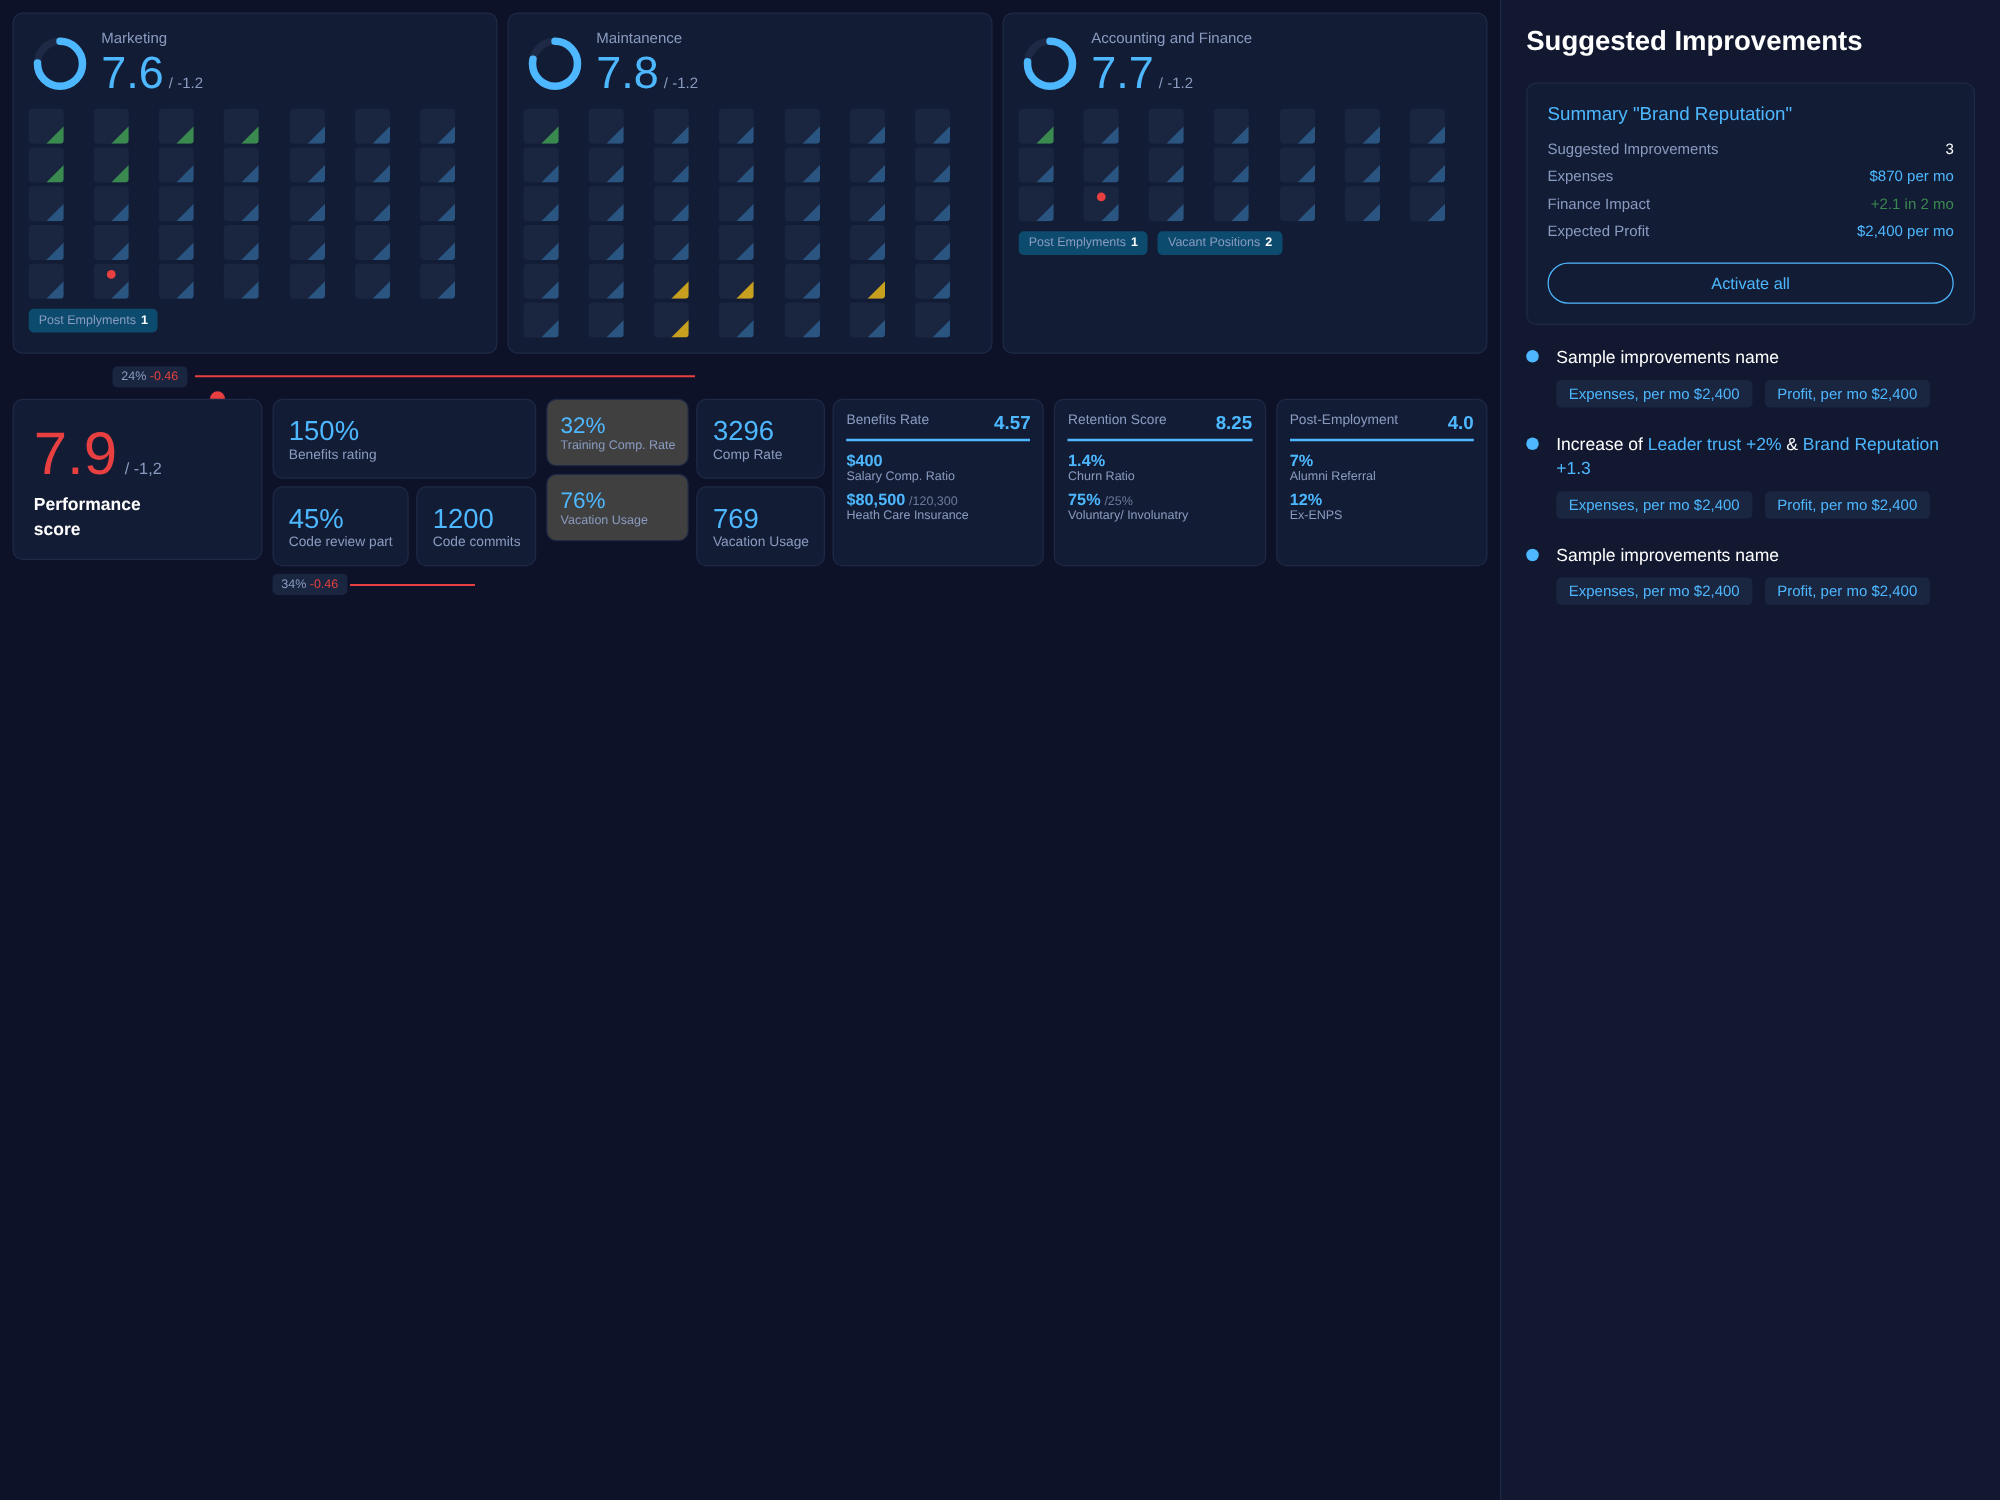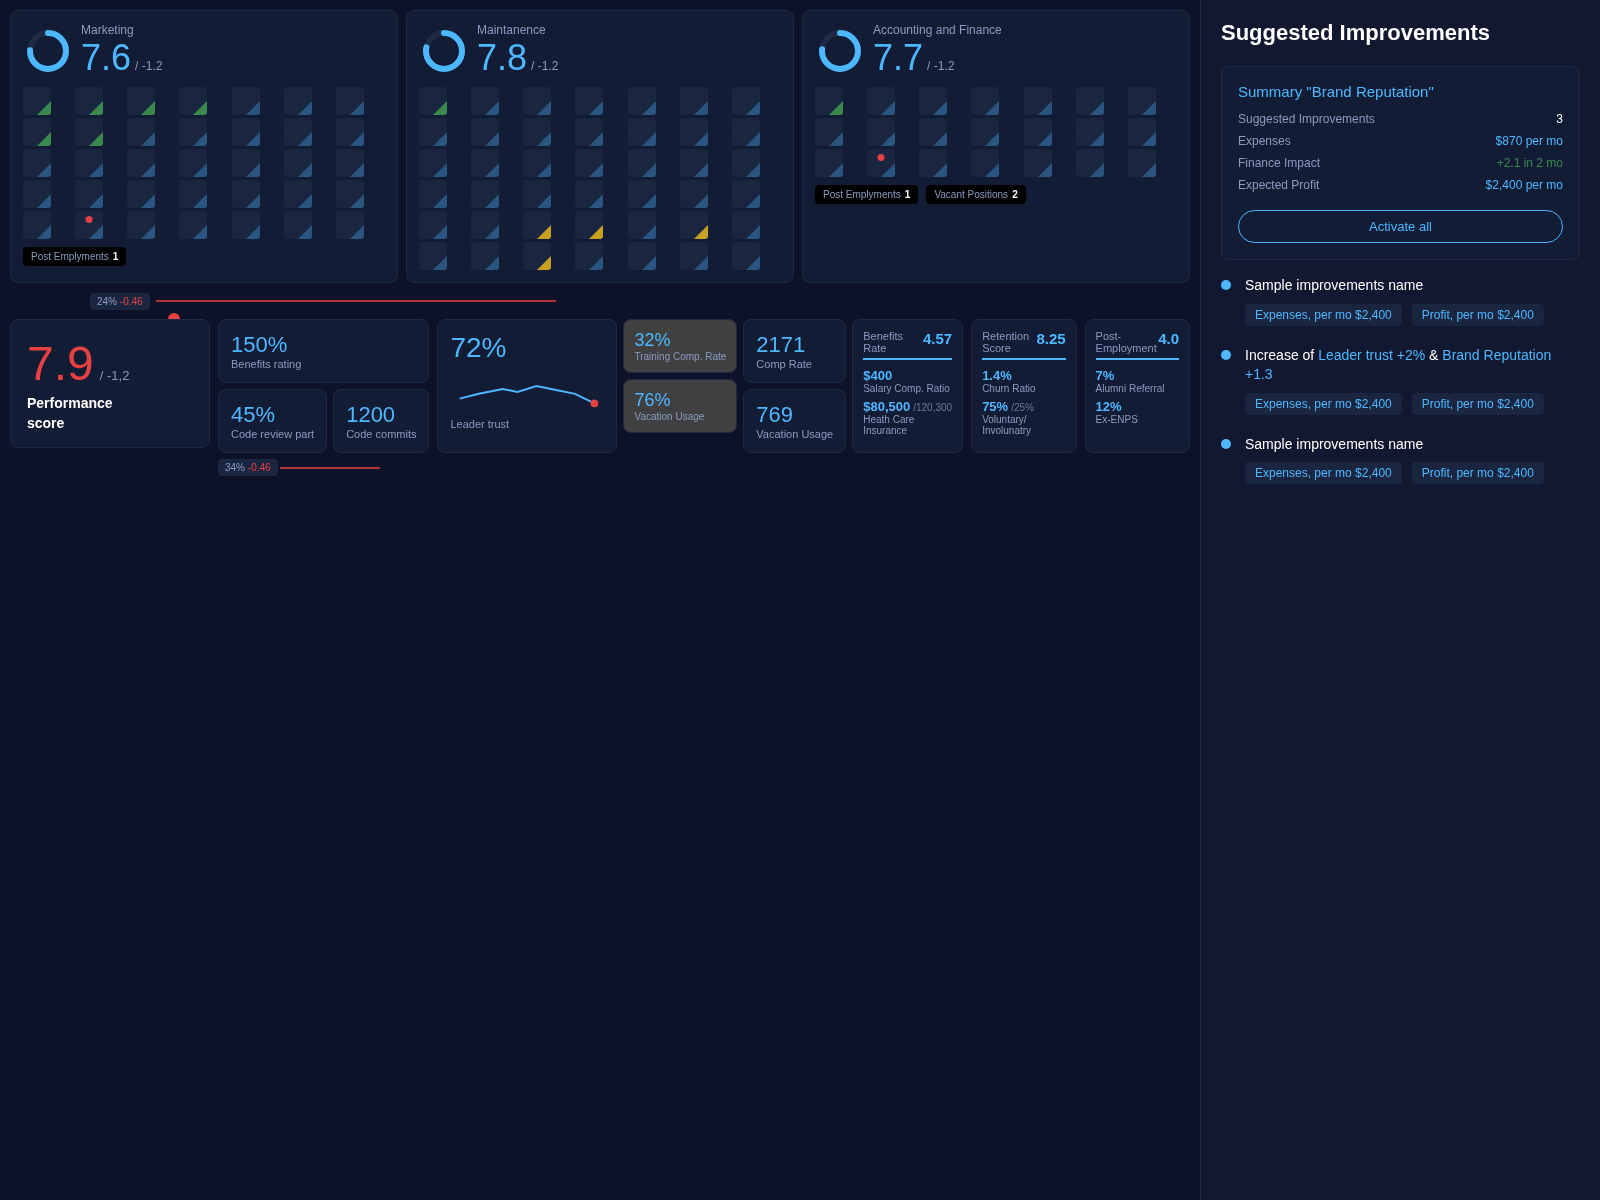--- a/index.html
+++ b/index.html
@@ -121,21 +121,21 @@
     }
 
     
     .dept-footer {
       display: flex;
       gap: 8px;
       margin-top: 8px;
     }
 
     .badge-label {
-      background: #000000;
+      background: #0c4a6e;
       border-radius: 4px;
       padding: 4px 8px;
       font-size: 10px;
       color: #8a9bc0;
       display: flex;
       align-items: flex-end;
       gap: 4px;
     }
 
     .badge-num {
@@ -693,43 +693,35 @@
           <svg width="100" height="14">
             <line x1="0" y1="7" x2="100" y2="7" stroke="#e84040" stroke-width="1.5"></line>
           </svg>
         </div>
       </div>
 
       <div style="flex:1;display:flex;flex-direction:column;gap:6px;margin-top:4px;">
 
         <div style="display:flex;gap:6px;">
 
-          <div class="mini-chart-card">
-            <div class="leader-pct">72%</div>
-            <svg class="line-chart-svg" viewBox="0 0 160 50">
-              <polyline points="10,35 30,30 55,25 70,28 90,22 110,26 130,30 150,40" fill="none" stroke="#4db8ff" stroke-width="2"></polyline>
-              <circle cx="150" cy="40" r="4" fill="#e84040"></circle>
-            </svg>
-            <div class="leader-label">Leader trust</div>
-          </div>
 
           <div style="display:flex;flex-direction:column;gap:6px;">
             <div class="small-stat">
               <div class="small-stat-num">32%</div>
               <div class="small-stat-label">Training Comp. Rate</div>
             </div>
             <div class="small-stat">
               <div class="small-stat-num">76%</div>
               <div class="small-stat-label">Vacation Usage</div>
             </div>
           </div>
 
           <div style="display:flex;flex-direction:column;gap:6px;">
             <div class="comp-section">
-              <div class="comp-num">2171</div>
+              <div class="comp-num">3296</div>
               <div class="comp-label">Comp Rate</div>
             </div>
             <div class="comp-section">
               <div class="comp-num">769</div>
               <div class="comp-label">Vacation Usage</div>
             </div>
           </div>
 
           <div class="rates-section">
 

